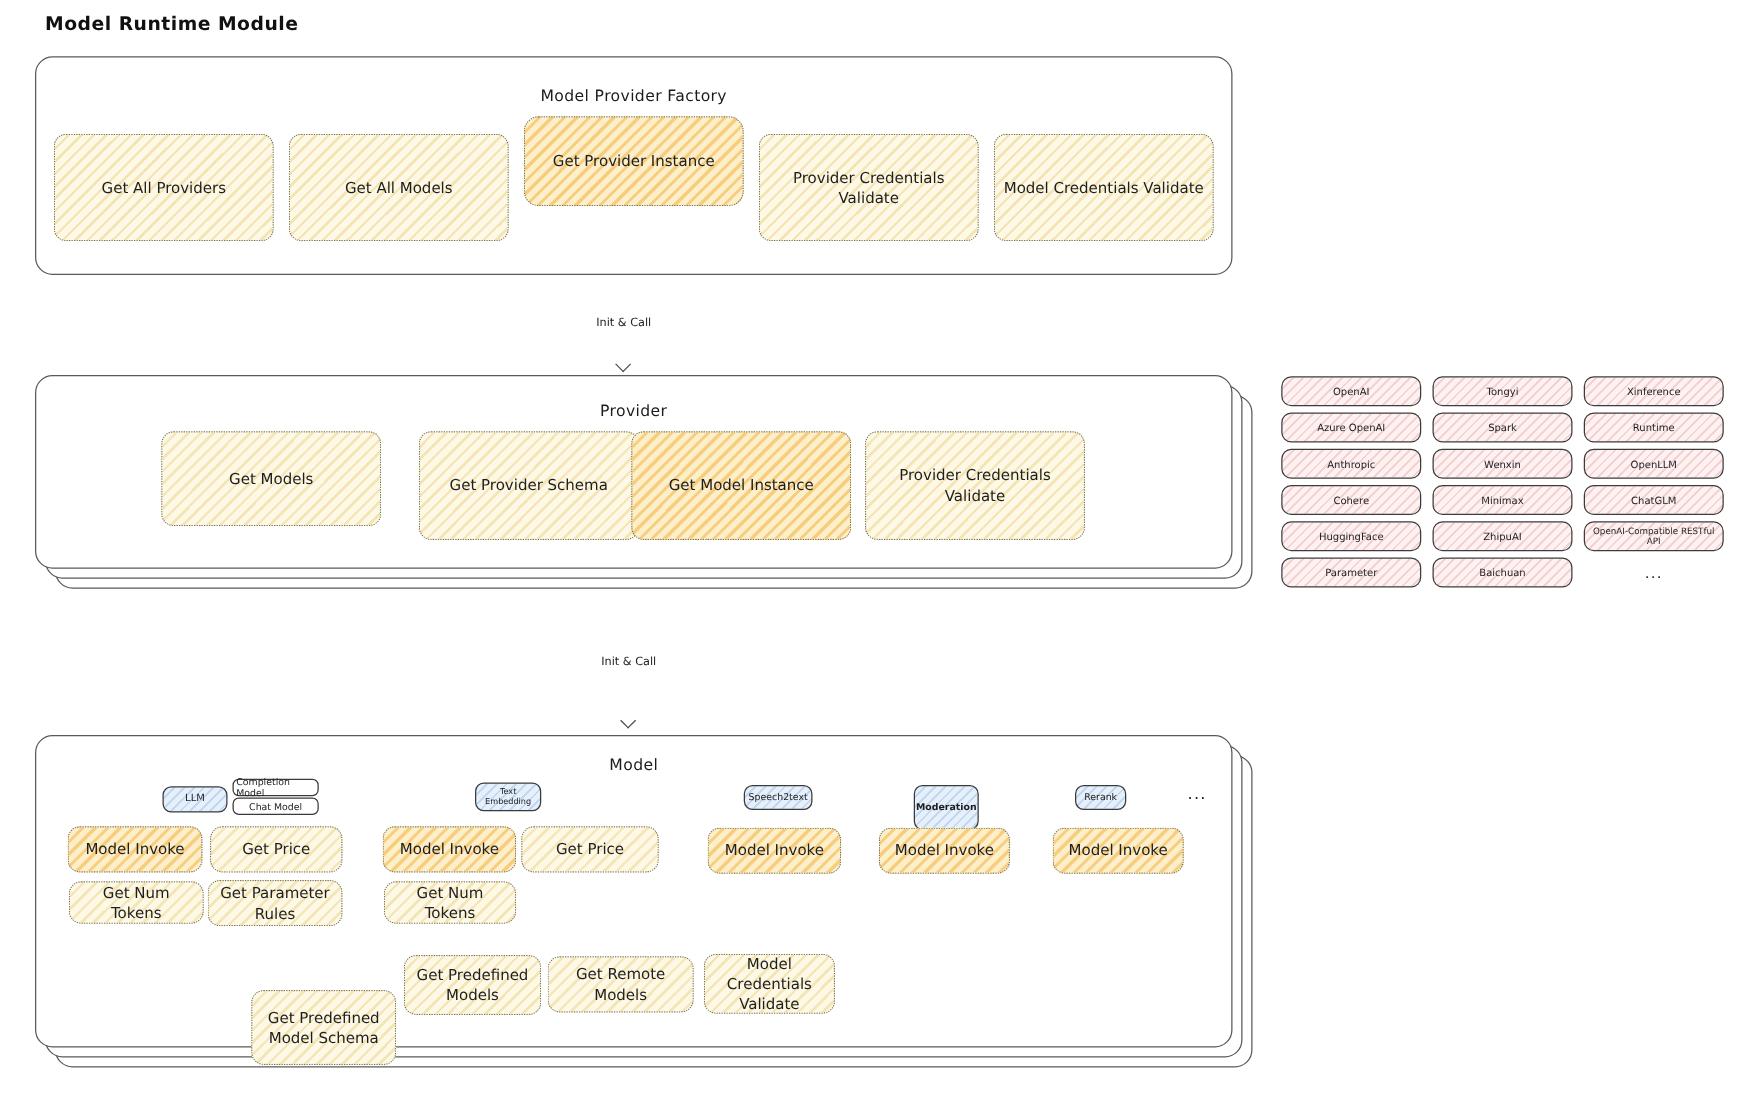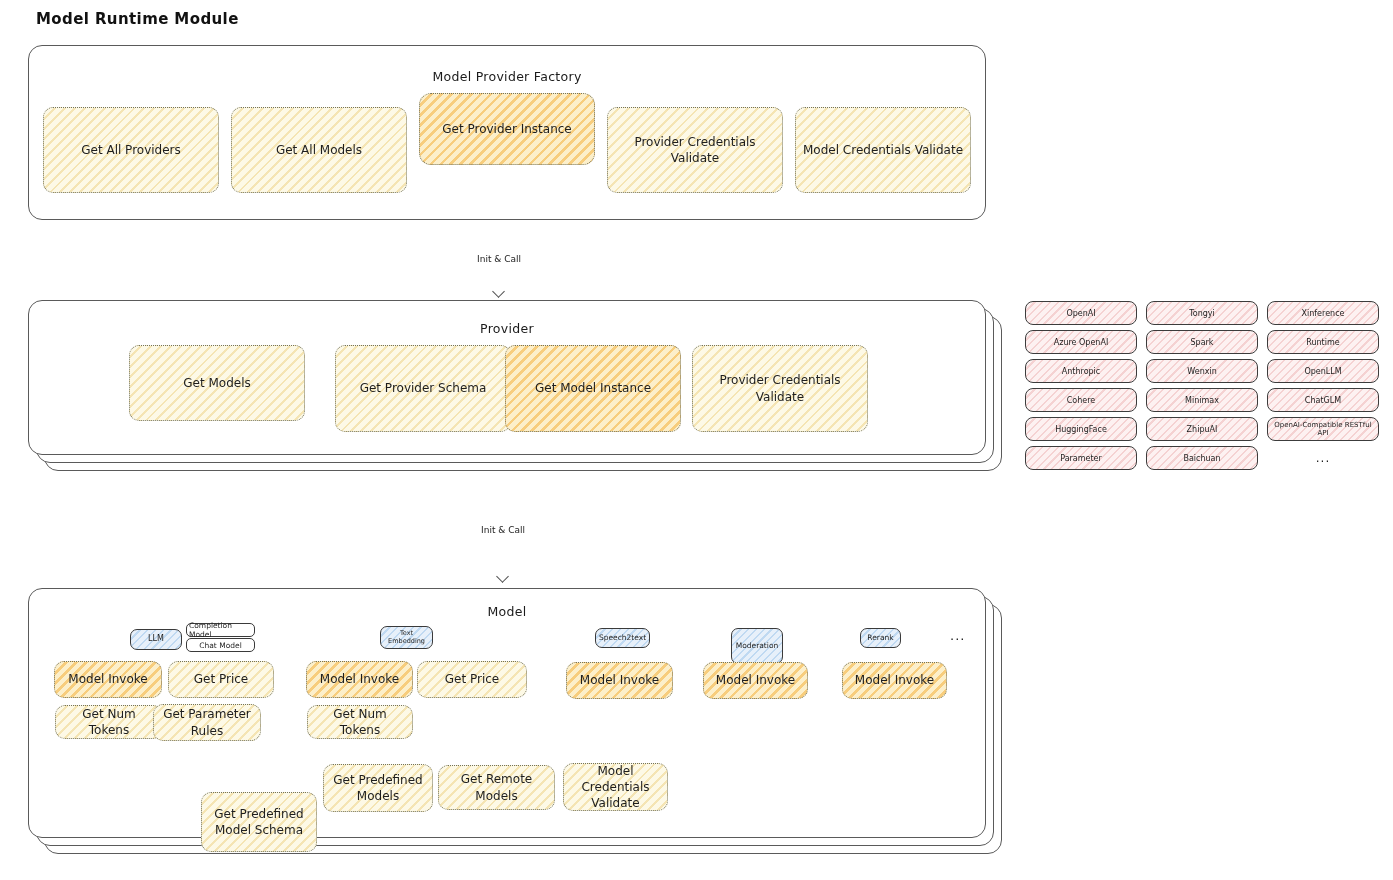--- a/index.html
+++ b/index.html
@@ -154,28 +154,28 @@
   <div class="stack-layer" style="left:44px; top:604px; width:958px; height:250px;"></div>
   <div class="stack-layer" style="left:36px; top:596px; width:958px; height:250px;"></div>
   <div class="bigbox" style="left:28px; top:588px; width:958px; height:250px;"></div>
   <div class="section-title" style="left:28px; top:604px;">Model</div>
 
   <div class="tab" style="left:130px; top:629px; width:52px; height:21px;">LLM</div>
   <div class="badge" style="left:186px; top:623px; width:69px; height:14px;">Completion Model</div>
   <div class="badge" style="left:186px; top:638px; width:69px; height:14px;">Chat Model</div>
   <div class="tab" style="left:380px; top:626px; width:53px; height:23px; font-size:6.5px;">Text Embedding</div>
   <div class="tab" style="left:595px; top:628px; width:55px; height:20px; font-size:7.5px;">Speech2text</div>
-  <div class="tab" style="left:731px; top:628px; width:52px; height:36px; font-size:7.5px;">Moderation</div>
+  <div class="tab" style="left:731px; top:628px; width:52px; height:36px; font-size:7.5px;font-weight:bold;">Moderation</div>
   <div class="tab" style="left:860px; top:628px; width:41px; height:20px; font-size:7.5px;">Rerank</div>
   <div class="ellipsis" style="left:950px; top:628px;">...</div>
 
   <div class="fn hl" style="left:54px; top:661px; width:108px; height:37px;">Model Invoke</div>
   <div class="fn" style="left:168px; top:661px; width:106px; height:37px;">Get Price</div>
   <div class="fn" style="left:55px; top:705px; width:108px; height:34px;">Get Num Tokens</div>
-  <div class="fn" style="left:153px; top:704px; width:108px; height:37px;">Get Parameter Rules</div>
+  <div class="fn" style="left:166px; top:704px; width:108px; height:37px;">Get Parameter Rules</div>
 
   <div class="fn hl" style="left:306px; top:661px; width:107px; height:37px;">Model Invoke</div>
   <div class="fn" style="left:417px; top:661px; width:110px; height:37px;">Get Price</div>
   <div class="fn" style="left:307px; top:705px; width:106px; height:34px;">Get Num Tokens</div>
 
   <div class="fn hl" style="left:566px; top:662px; width:107px; height:37px;">Model Invoke</div>
   <div class="fn hl" style="left:703px; top:662px; width:105px; height:37px;">Model Invoke</div>
   <div class="fn hl" style="left:842px; top:662px; width:105px; height:37px;">Model Invoke</div>
 
   <div class="fn" style="left:201px; top:792px; width:116px; height:60px;">Get Predefined Model Schema</div>

